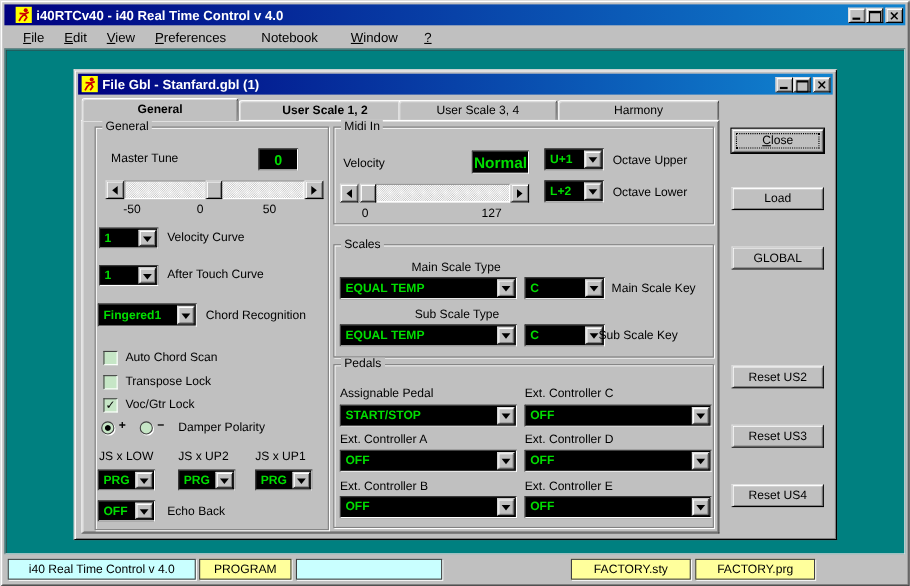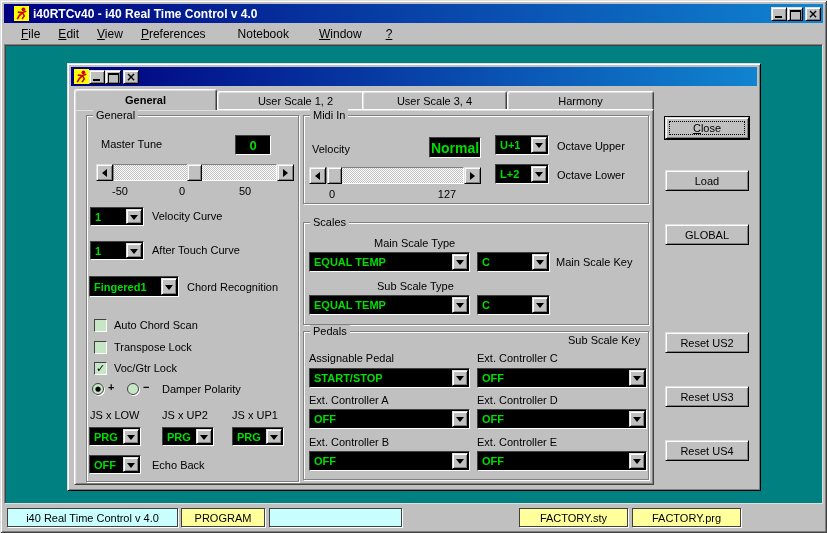--- a/index.html
+++ b/index.html
@@ -137,31 +137,32 @@
   <div id="mdi" class="abs">
 
     <div id="child" class="abs">
 
       <div id="child-titlebar" class="titlebar abs">
         <svg class="appicon" viewBox="0 0 16 16">
           <rect width="16" height="16" fill="#ffff00"></rect>
           <circle cx="10" cy="3.5" r="2" fill="#cc0000"></circle>
           <path d="M4 6.5 L9 7 L13 5.5 M9 7 L5.5 10.5 L3.5 14 M9 7 L11 10.5 L8.5 14" stroke="#cc0000" stroke-width="1.7" fill="none"></path>
         </svg>
+        <span class="tb-title">File Gbl - Stanfard.gbl (1)</span>
         <span class="tb-btn raised"><i class="g-min"></i></span>
         <span class="tb-btn raised"><i class="g-max"></i></span>
         <span class="tb-btn raised g-close" style="margin-left:2px;">
             <span>×</span>
           </span>
       </div>
 
       <div class="tab active abs" style="left:6px; top:25px; width:143px; height:21px;">
           <span>General</span>
         </div>
-      <div class="tab inactive abs" style="left:149px; top:27px; width:157px; height:19px;">
+      <div class="tab inactive abs" style="left:149px; top:27px; width:157px; height:19px;font-weight:bold;">
           <span>User Scale 1, 2</span>
         </div>
       <div class="tab inactive abs" style="left:294px; top:27px; width:145px; height:19px;">
           <span>User Scale 3, 4</span>
         </div>
       <div class="tab inactive abs" style="left:439px; top:27px; width:147px; height:19px;">
           <span>Harmony</span>
         </div>
 
       <div id="tab-panel" class="abs">
@@ -327,21 +328,21 @@
             <span class="combo-btn">
                 <i class="tri-down"></i>
               </span>
           </div>
           <div class="combo abs" style="left:173px; top:72px; width:73px; height:20px;">
             <span class="combo-text">C</span>
             <span class="combo-btn">
                 <i class="tri-down"></i>
               </span>
           </div>
-          <span class="lbl abs" style="left:264px; top:76px;margin-top:35px;">Sub Scale Key</span>
+          <span class="lbl abs" style="left:240px; top:76px;">Sub Scale Key</span>
         </div>
 
         <div class="group abs" style="left:228px; top:221px; width:346px; height:149px;">
           <span class="legend">Pedals</span>
 
           <span class="lbl abs" style="left:5px; top:20px;">Assignable Pedal</span>
           <span class="lbl abs" style="left:173px; top:20px;">Ext. Controller C</span>
           <div class="combo abs" style="left:5px; top:36px; width:161px; height:20px;">
             <span class="combo-text">START/STOP</span>
             <span class="combo-btn">

